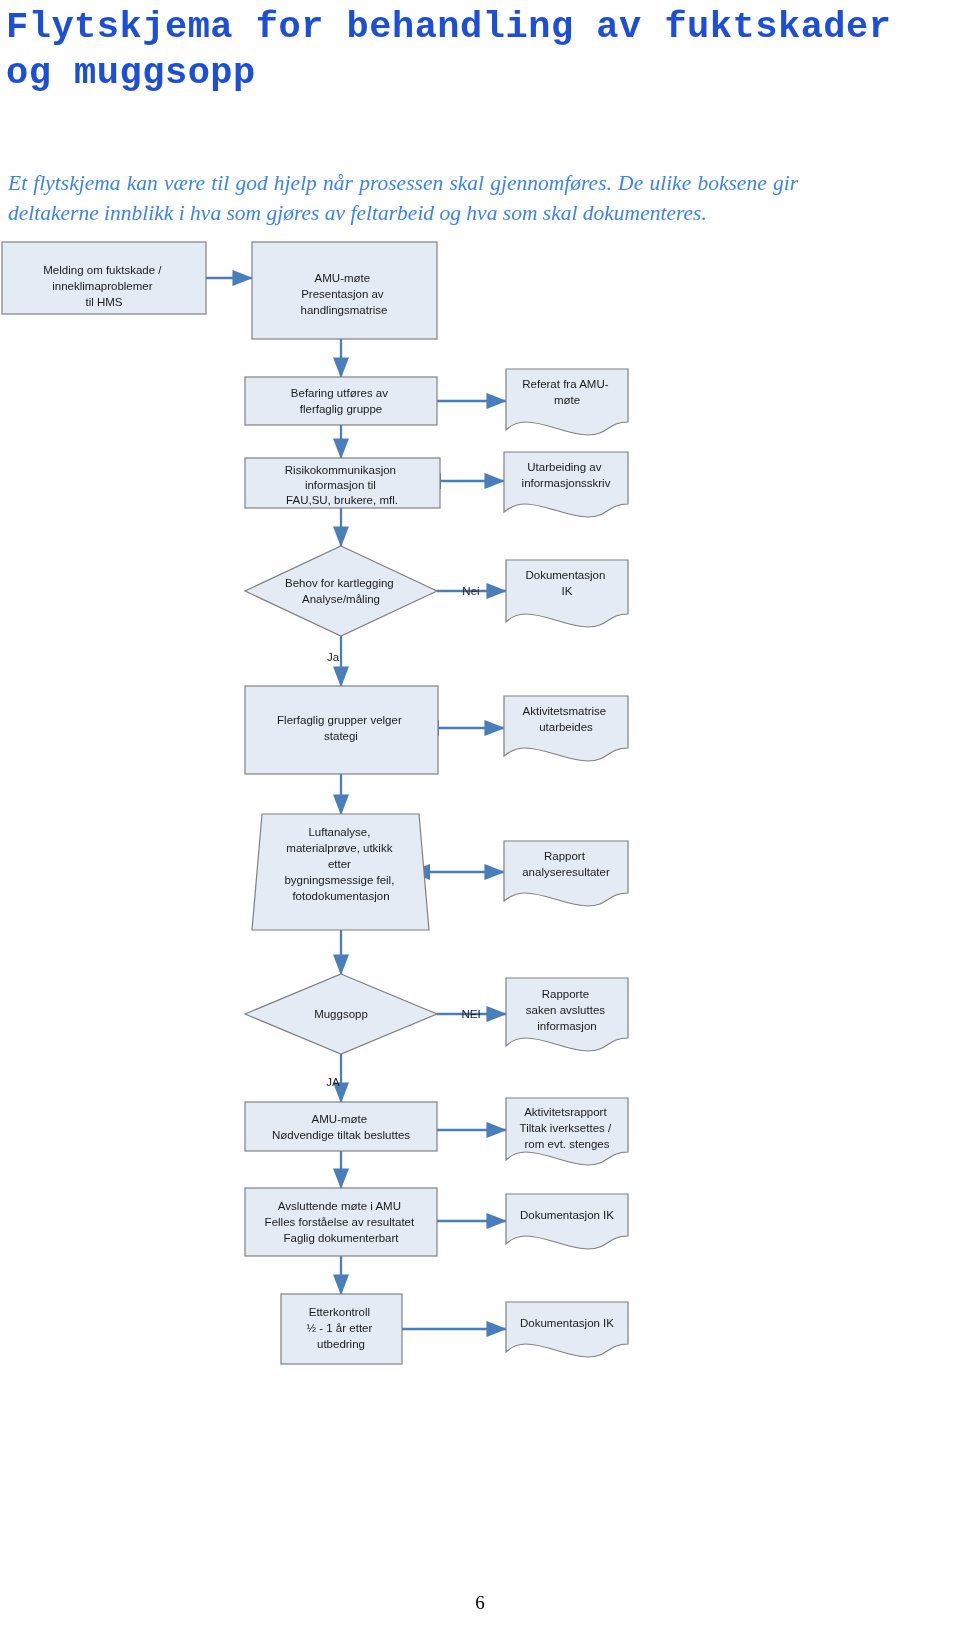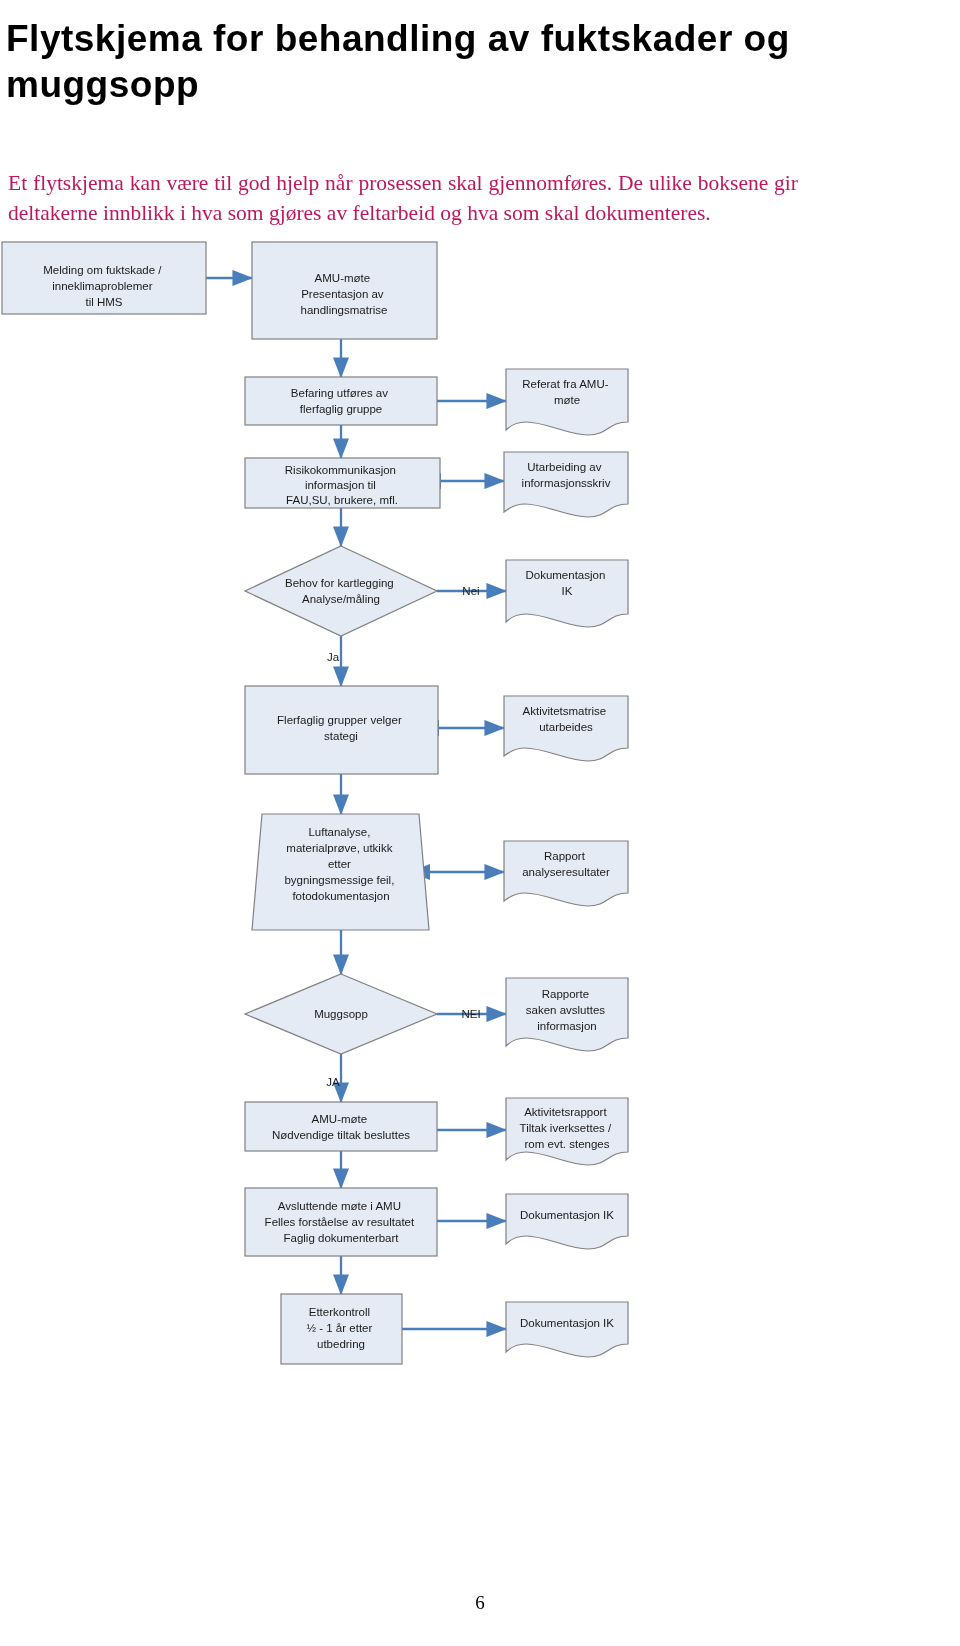--- a/index.html
+++ b/index.html
@@ -15,40 +15,41 @@
     overflow: hidden;
   }
   #page {
     position: absolute;
     left: 0; top: 0;
     width: 960px; height: 1646px;
   }
   .doc-title {
     position: absolute;
     left: 6px;
-    top: 16px;
+    top: 4px;
     width: 930px;
-    font-family: Liberation Sans, sans-serif;
+    font-family: Liberation Mono, monospace;
     font-weight: bold;
     font-size: 37px;
     line-height: 46px;
     letter-spacing: 0.5px;
-    color: #000000;
+    color: #1d4ed8;
     white-space: pre-wrap;
   }
   .intro-para {
     position: absolute;
     left: 8px;
     top: 168px;
     width: 790px;
     font-family: "Liberation Serif", serif;
     font-size: 21.5px;
     line-height: 30px;
-    color: #be185d;
+    color: #3b82f6;
     text-align: justify;
+    font-style: italic;
   }
   .figure-caption {
     position: absolute;
     left: 4px;
     top: 1472px;
     font-family: "Liberation Serif", serif;
     font-size: 20px;
     color: #000000;
   }
   .page-number {

